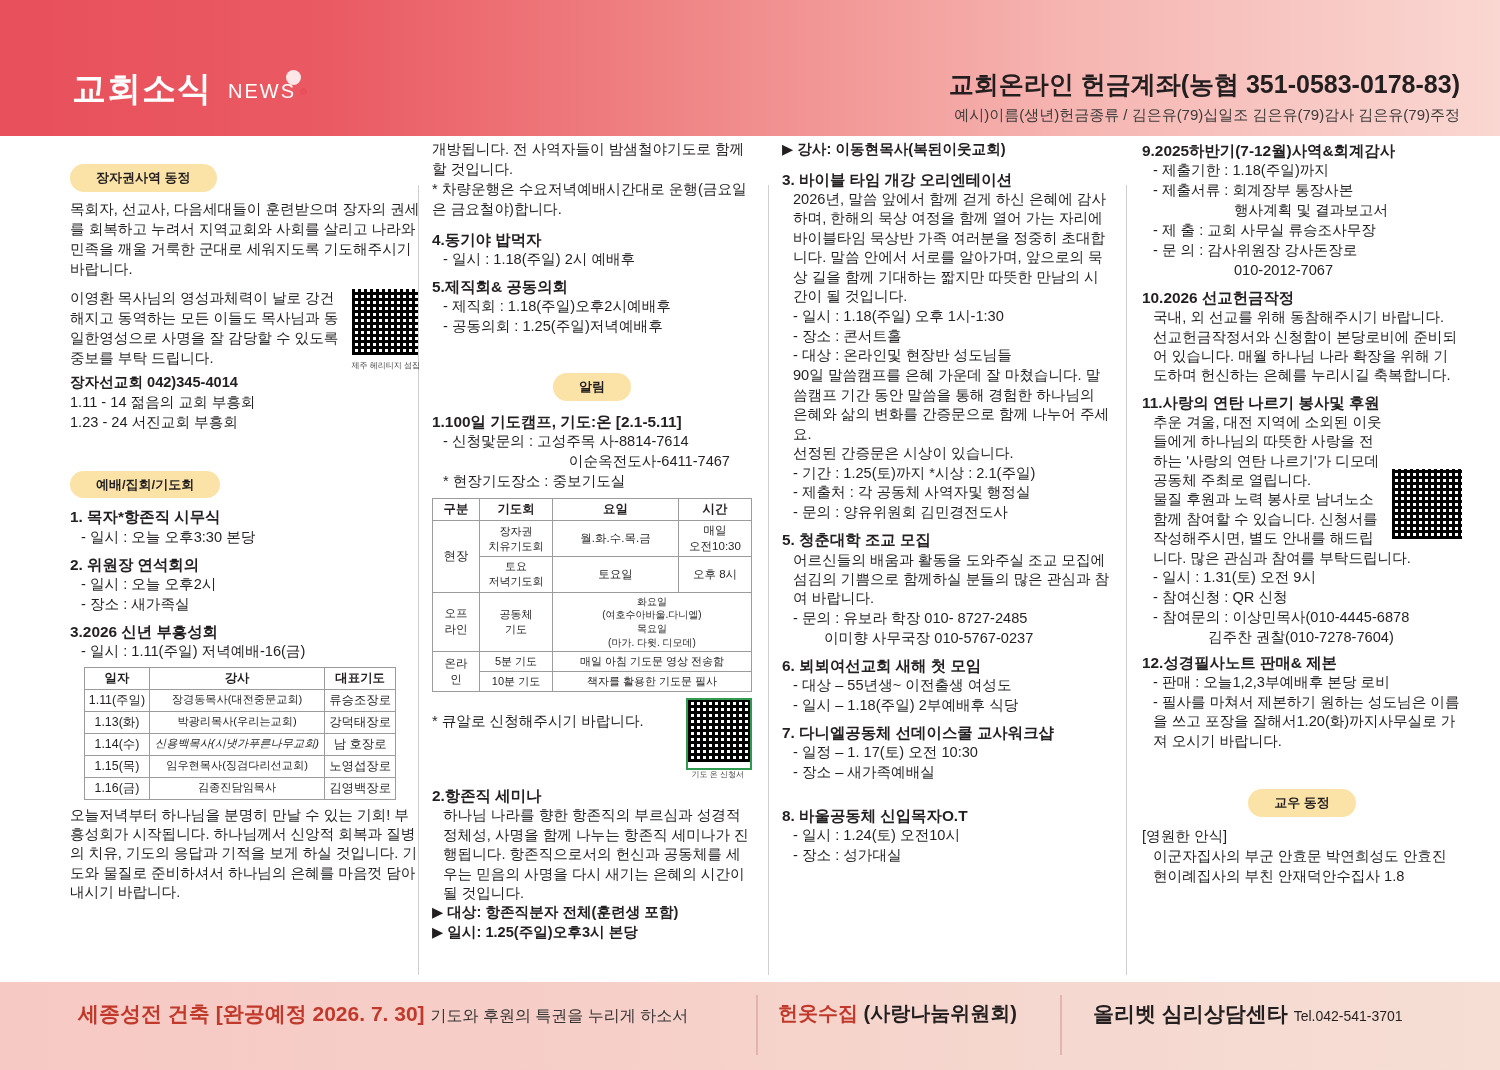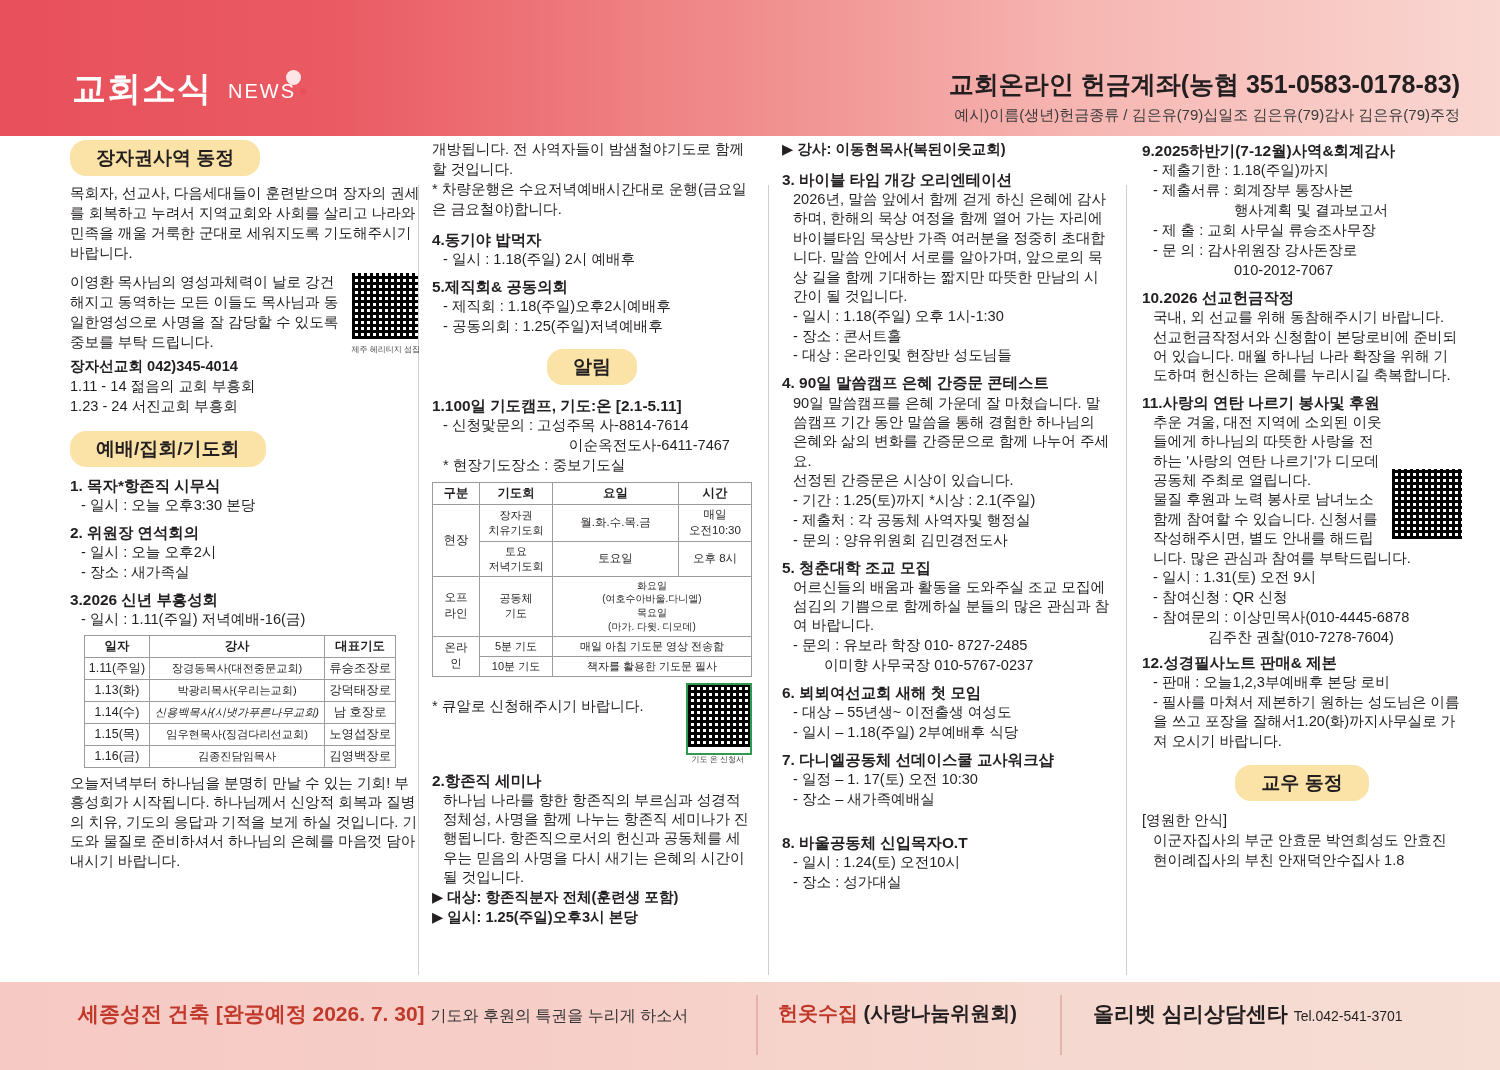--- a/index.html
+++ b/index.html
@@ -50,21 +50,21 @@
   
   .col{position:absolute;top:140px;font-size:14.6px;line-height:1.37;}
   .c1{left:70px;width:350px;}
   .c2{left:432px;width:320px;}
   .c3{left:782px;width:330px;}
   .c4{left:1142px;width:320px;}
   .vline{position:absolute;top:185px;width:1px;height:790px;background:#cfcfcf;}
 
   .pill{
     display:inline-block;background:#fbe3a7;border-radius:16px;
-    padding:5px 26px;font-size:19px;font-weight:bold;color:#231f20;
+    padding:5px 26px;font-size:13px;font-weight:bold;color:#231f20;margin-top:24px;
   }
   .pill-wrap{text-align:center;margin:6px 0 10px 0;}
   .pill-left{margin:0 0 8px 0;}
   p{margin:0;}
   .blk{margin-bottom:9px;}
   .num{font-weight:bold;font-size:15.4px;}
   .ind{padding-left:11px;}
   .ind2{padding-left:22px;}
   .tri{font-weight:bold;}
   .tight{line-height:1.33;}
@@ -258,21 +258,20 @@
 
 <div class="col c3">
   <p class="tri blk">▶ 강사: 이동현목사(복된이웃교회)</p>
 
   <p class="num">3. 바이블 타임 개강 오리엔테이션</p>
   <p class="ind tight">2026년, 말씀 앞에서 함께 걷게 하신 은혜에 감사하며, 한해의 묵상 여정을 함께 열어 가는 자리에 바이블타임 묵상반 가족 여러분을 정중히 초대합니다. 말씀 안에서 서로를 알아가며, 앞으로의 묵상 길을 함께 기대하는 짧지만 따뜻한 만남의 시간이 될 것입니다.</p>
   <p class="ind">- 일시 : 1.18(주일) 오후 1시-1:30</p>
   <p class="ind">- 장소 : 콘서트홀</p>
   <p class="ind">- 대상 : 온라인및 현장반 성도님들</p>
 
-  <p class="num" style="margin-top:6px;">4. 90일 말씀캠프 은혜 간증문 콘테스트</p>
   <p class="ind tight" style="white-space:pre-line;">90일 말씀캠프를 은혜 가운데 잘 마쳤습니다. 말씀캠프 기간 동안 말씀을 통해 경험한 하나님의 은혜와 삶의 변화를 간증문으로 함께 나누어 주세요.
 선정된 간증문은 시상이 있습니다.</p>
   <p class="ind">- 기간 : 1.25(토)까지 *시상 : 2.1(주일)</p>
   <p class="ind">- 제출처 : 각 공동체 사역자및 행정실</p>
   <p class="ind">- 문의 : 양유위원회 김민경전도사</p>
 
   <p class="num" style="margin-top:6px;">5. 청춘대학 조교 모집</p>
   <p class="ind tight">어르신들의 배움과 활동을 도와주실 조교 모집에 섬김의 기쁨으로 함께하실 분들의 많은 관심과 참여 바랍니다.</p>
   <p class="ind">- 문의 : 유보라 학장 010- 8727-2485</p>
   <p class="ind2" style="padding-left:42px;">이미향 사무국장 010-5767-0237</p>

